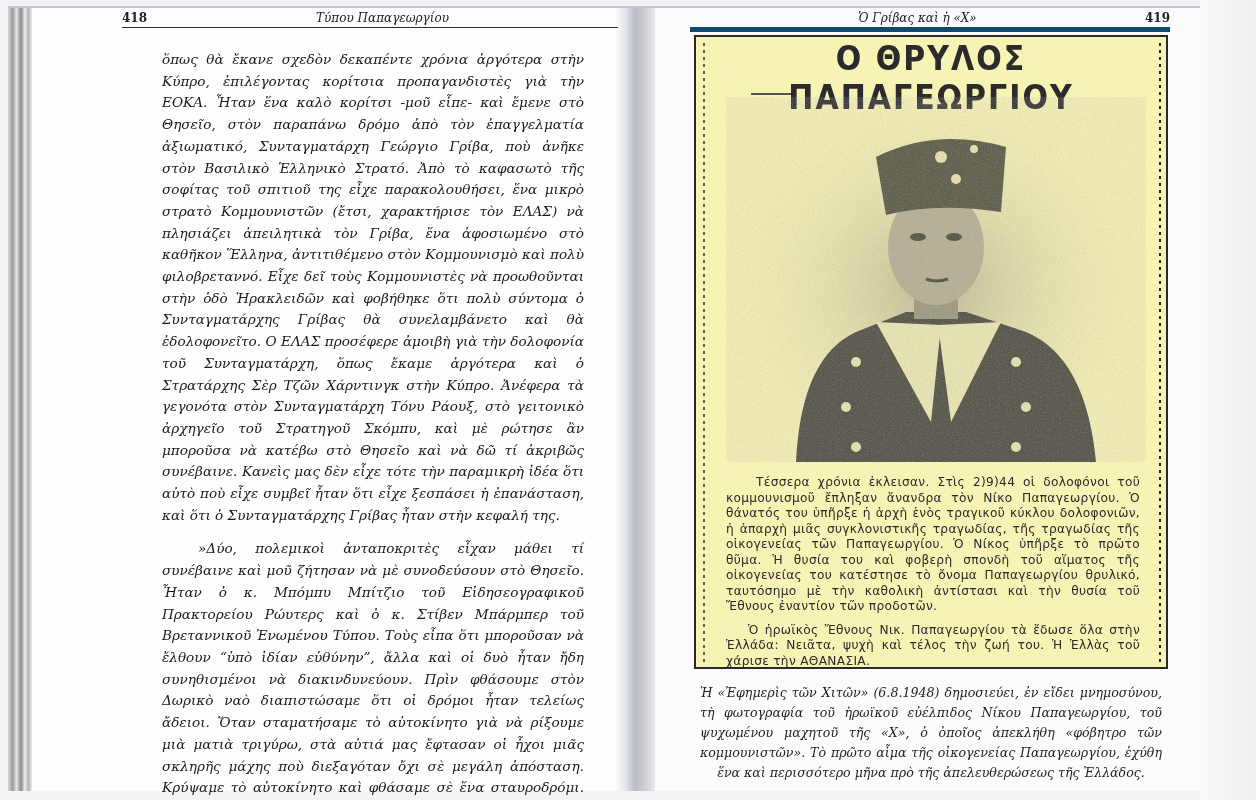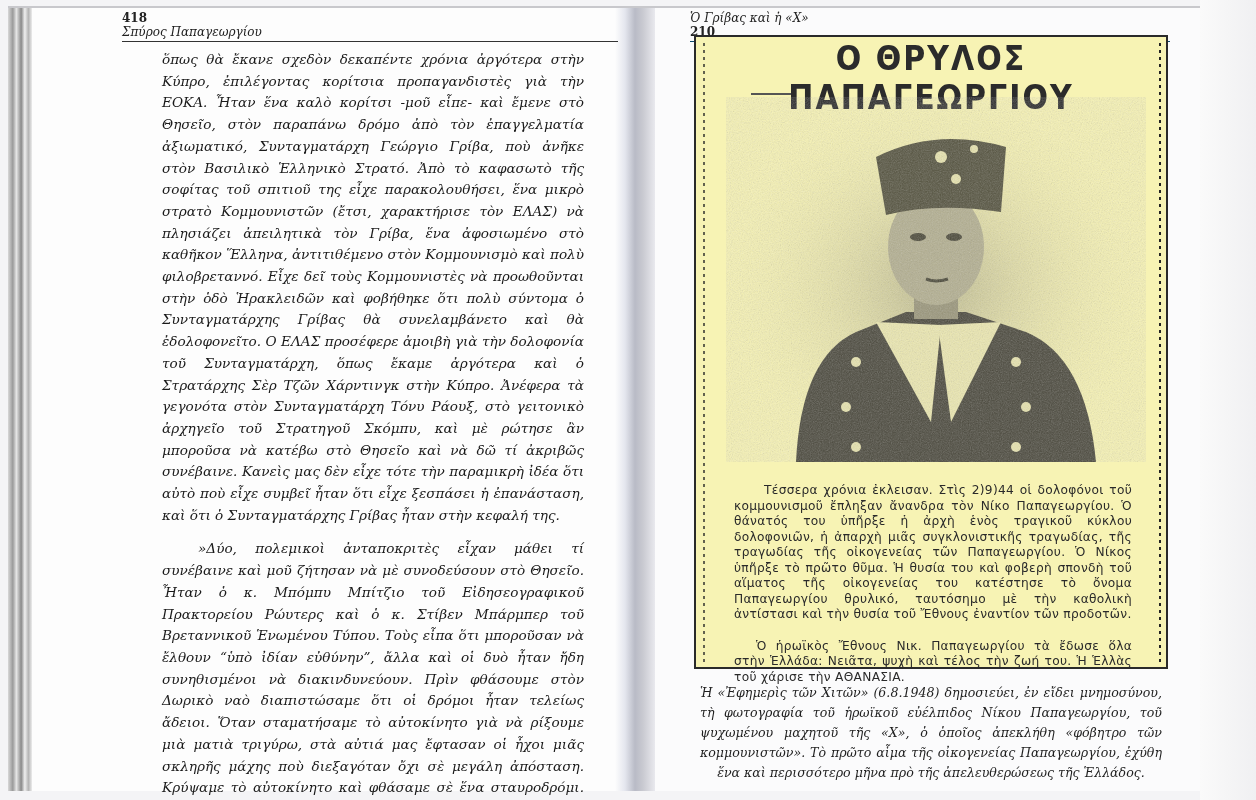--- a/index.html
+++ b/index.html
@@ -24,24 +24,24 @@
     position: absolute; left: 615px; top: 8px; width: 40px; height: 783px;
     background: linear-gradient(90deg, #fdfdfd 0%, #e4e6ee 25%, #b9bbc6 50%, #c9cad1 70%, #e9e9ee 100%);
   }
   .right-shade {
     position: absolute; right: 0; top: 0; width: 56px; height: 800px;
     background: linear-gradient(90deg, #fafafa, #f0f0f2);
   }
 
   .running-head {
     position: absolute; display: flex; align-items: baseline;
-    font-size: 12px; color: #222; flex-direction: column;
+    font-size: 12px; color: #222;
   }
   .rh-left { left: 122px; top: 11px; width: 496px; border-bottom: 1px solid #333; padding-bottom: 2px; }
-  .rh-right { left: 690px; top: 11px; width: 480px; border-bottom: 1px solid #0c4a6e; padding-bottom: 2px; }
+  .rh-right { left: 690px; top: 11px; width: 480px; border-bottom: 5px solid #0c4a6e; padding-bottom: 2px; }
   .rh-num { font-weight: bold; font-size: 12px; }
   .rh-title { flex: 1; text-align: center; font-style: italic; }
 
   .body-text {
     position: absolute; left: 150px; top: 37px; width: 446px;
     font-style: italic; font-size: 13.6px; line-height: 21.7px; color: #1a1a1a;
     text-align: justify;
   }
   .body-text p { margin: 12px; }
   .body-text p.indent { text-indent: 36px; }
@@ -68,21 +68,21 @@
   .clip-rule { position: absolute; left: 55px; top: 56px; width: 40px; height: 2px; background: #555; }
   .clip-photo {
     position: absolute; left: 30px; top: 60px; width: 420px; height: 365px;
   }
   .clip-photo svg { width: 100%; height: 100%; }
   .clip-text {
     position: absolute; left: 22px; top: 430px; width: 430px;
     font-family: "DejaVu Sans", sans-serif; font-size: 12.2px; line-height: 15.5px;
     color: #2a2a2a; text-align: justify; letter-spacing: 0.3px;
   }
-  .clip-text p { margin: 16px; }
+  .clip-text p { margin: 8px; }
   .clip-text p.indent { text-indent: 30px; }
   .clip-text p.gap { margin-top: 8px; text-indent: 22px; }
 
   .caption {
     position: absolute; left: 700px; top: 683px; width: 462px;
     font-style: italic; font-size: 12.6px; line-height: 20px; color: #1f1f1f;
     text-align: justify; text-align-last: center;
   }
 </style>
 </head>
@@ -91,31 +91,31 @@
 <div class="spread">
   <div class="top-edge"></div>
   <div class="edge-left"></div>
   <div class="page page-left"></div>
   <div class="page page-right"></div>
   <div class="gutter"></div>
   <div class="right-shade"></div>
 
   <div class="running-head rh-left">
     <span class="rh-num">418</span>
-    <span class="rh-title">Σπύρος Παπαγεωργίου</span>
+    <span class="rh-title">Τύπου Παπαγεωργίου</span>
   </div>
 
   <div class="body-text">
     <p>ὅπως θὰ ἔκανε σχεδὸν δεκαπέντε χρόνια ἀργότερα στὴν Κύπρο, ἐπιλέγοντας κορίτσια προπαγανδιστὲς γιὰ τὴν ΕΟΚΑ. Ἦταν ἕνα καλὸ κορίτσι -μοῦ εἶπε- καὶ ἔμενε στὸ Θησεῖο, στὸν παραπάνω δρόμο ἀπὸ τὸν ἐπαγγελματία ἀξιωματικό, Συνταγματάρχη Γεώργιο Γρίβα, ποὺ ἀνῆκε στὸν Βασιλικὸ Ἑλληνικὸ Στρατό. Ἀπὸ τὸ καφασωτὸ τῆς σοφίτας τοῦ σπιτιοῦ της εἶχε παρακολουθήσει, ἕνα μικρὸ στρατὸ Κομμουνιστῶν (ἔτσι, χαρακτήρισε τὸν ΕΛΑΣ) νὰ πλησιάζει ἀπειλητικὰ τὸν Γρίβα, ἕνα ἀφοσιωμένο στὸ καθῆκον Ἕλληνα, ἀντιτιθέμενο στὸν Κομμουνισμὸ καὶ πολὺ φιλοβρεταννό. Εἶχε δεῖ τοὺς Κομμουνιστὲς νὰ προωθοῦνται στὴν ὁδὸ Ἡρακλειδῶν καὶ φοβήθηκε ὅτι πολὺ σύντομα ὁ Συνταγματάρχης Γρίβας θὰ συνελαμβάνετο καὶ θὰ ἐδολοφονεῖτο. Ο ΕΛΑΣ προσέφερε ἀμοιβὴ γιὰ τὴν δολοφονία τοῦ Συνταγματάρχη, ὅπως ἔκαμε ἀργότερα καὶ ὁ Στρατάρχης Σὲρ Τζῶν Χάρντινγκ στὴν Κύπρο. Ἀνέφερα τὰ γεγονότα στὸν Συνταγματάρχη Τόνυ Ράουξ, στὸ γειτονικὸ ἀρχηγεῖο τοῦ Στρατηγοῦ Σκόμπυ, καὶ μὲ ρώτησε ἂν μποροῦσα νὰ κατέβω στὸ Θησεῖο καὶ νὰ δῶ τί ἀκριβῶς συνέβαινε. Κανεὶς μας δὲν εἶχε τότε τὴν παραμικρὴ ἰδέα ὅτι αὐτὸ ποὺ εἶχε συμβεῖ ἦταν ὅτι εἶχε ξεσπάσει ἡ ἐπανάσταση, καὶ ὅτι ὁ Συνταγματάρχης Γρίβας ἦταν στὴν κεφαλή της.</p>
     <p class="indent">»Δύο, πολεμικοὶ ἀνταποκριτὲς εἶχαν μάθει τί συνέβαινε καὶ μοῦ ζήτησαν νὰ μὲ συνοδεύσουν στὸ Θησεῖο. Ἦταν ὁ κ. Μπόμπυ Μπίτζιο τοῦ Εἰδησεογραφικοῦ Πρακτορείου Ρώυτερς καὶ ὁ κ. Στίβεν Μπάρμπερ τοῦ Βρεταννικοῦ Ἑνωμένου Τύπου. Τοὺς εἶπα ὅτι μποροῦσαν νὰ ἔλθουν “ὑπὸ ἰδίαν εὐθύνην”, ἄλλα καὶ οἱ δυὸ ἦταν ἤδη συνηθισμένοι νὰ διακινδυνεύουν. Πρὶν φθάσουμε στὸν Δωρικὸ ναὸ διαπιστώσαμε ὅτι οἱ δρόμοι ἦταν τελείως ἄδειοι. Ὅταν σταματήσαμε τὸ αὐτοκίνητο γιὰ νὰ ρίξουμε μιὰ ματιὰ τριγύρω, στὰ αὐτιά μας ἔφτασαν οἱ ἦχοι μιᾶς σκληρῆς μάχης ποὺ διεξαγόταν ὄχι σὲ μεγάλη ἀπόσταση. Κρύψαμε τὸ αὐτοκίνητο καὶ φθάσαμε σὲ ἕνα σταυροδρόμι. Καθ᾽ ὁδόν, πρόσωπα μᾶς παρακολουθοῦσαν ἀπὸ παράθυρα μὲ σιδεριὲς σὲ ὑπόγεια καὶ σοφίτες. Φωνὲς ἔφθαναν στ᾽ αὐτιά μας. Μᾶς προειδοποιοῦσαν νὰ μὴν προχωρήσουμε γιατὶ θὰ σκοτωνόμασταν, ἀλλὰ νὰ τρέξουμε ἀμέσως καὶ νὰ φέρουμε τὸν Βρεταννικὸ Στρατὸ γιὰ νὰ βάλει τέλος στὴν “βασιλεία τοῦ τρόμου”. Τὸ Θησεῖο προφανῶς ἀπὸ καιρὸ ἦταν γνωστὸ ὡς “Περιοχὴ Χ” ἀπὸ τὸ ὄνομα τοῦ ἰδιωτικοῦ στρατοῦ ποὺ εἶχε σχηματίσει ὁ Συνταγματάρχης Γεώργιος Γρίβας μὲ συγκεκριμένο στόχο νὰ πολεμήσει τοὺς Κομμουνι-</p>
   </div>
 
   <div class="running-head rh-right">
     <span class="rh-title">Ὁ Γρίβας καὶ ἡ «Χ»</span>
-    <span class="rh-num">210</span>
+    <span class="rh-num">419</span>
   </div>
 
   <div class="clipping">
     <div class="clip-dots-left"></div>
     <div class="clip-dots-right"></div>
     <div class="clip-headline">Ο ΘΡΥΛΟΣ ΠΑΠΑΓΕΩΡΓΙΟΥ</div>
     <div class="clip-rule"></div>
     <div class="clip-photo">
       <svg viewBox="0 0 420 365">
         <defs>

